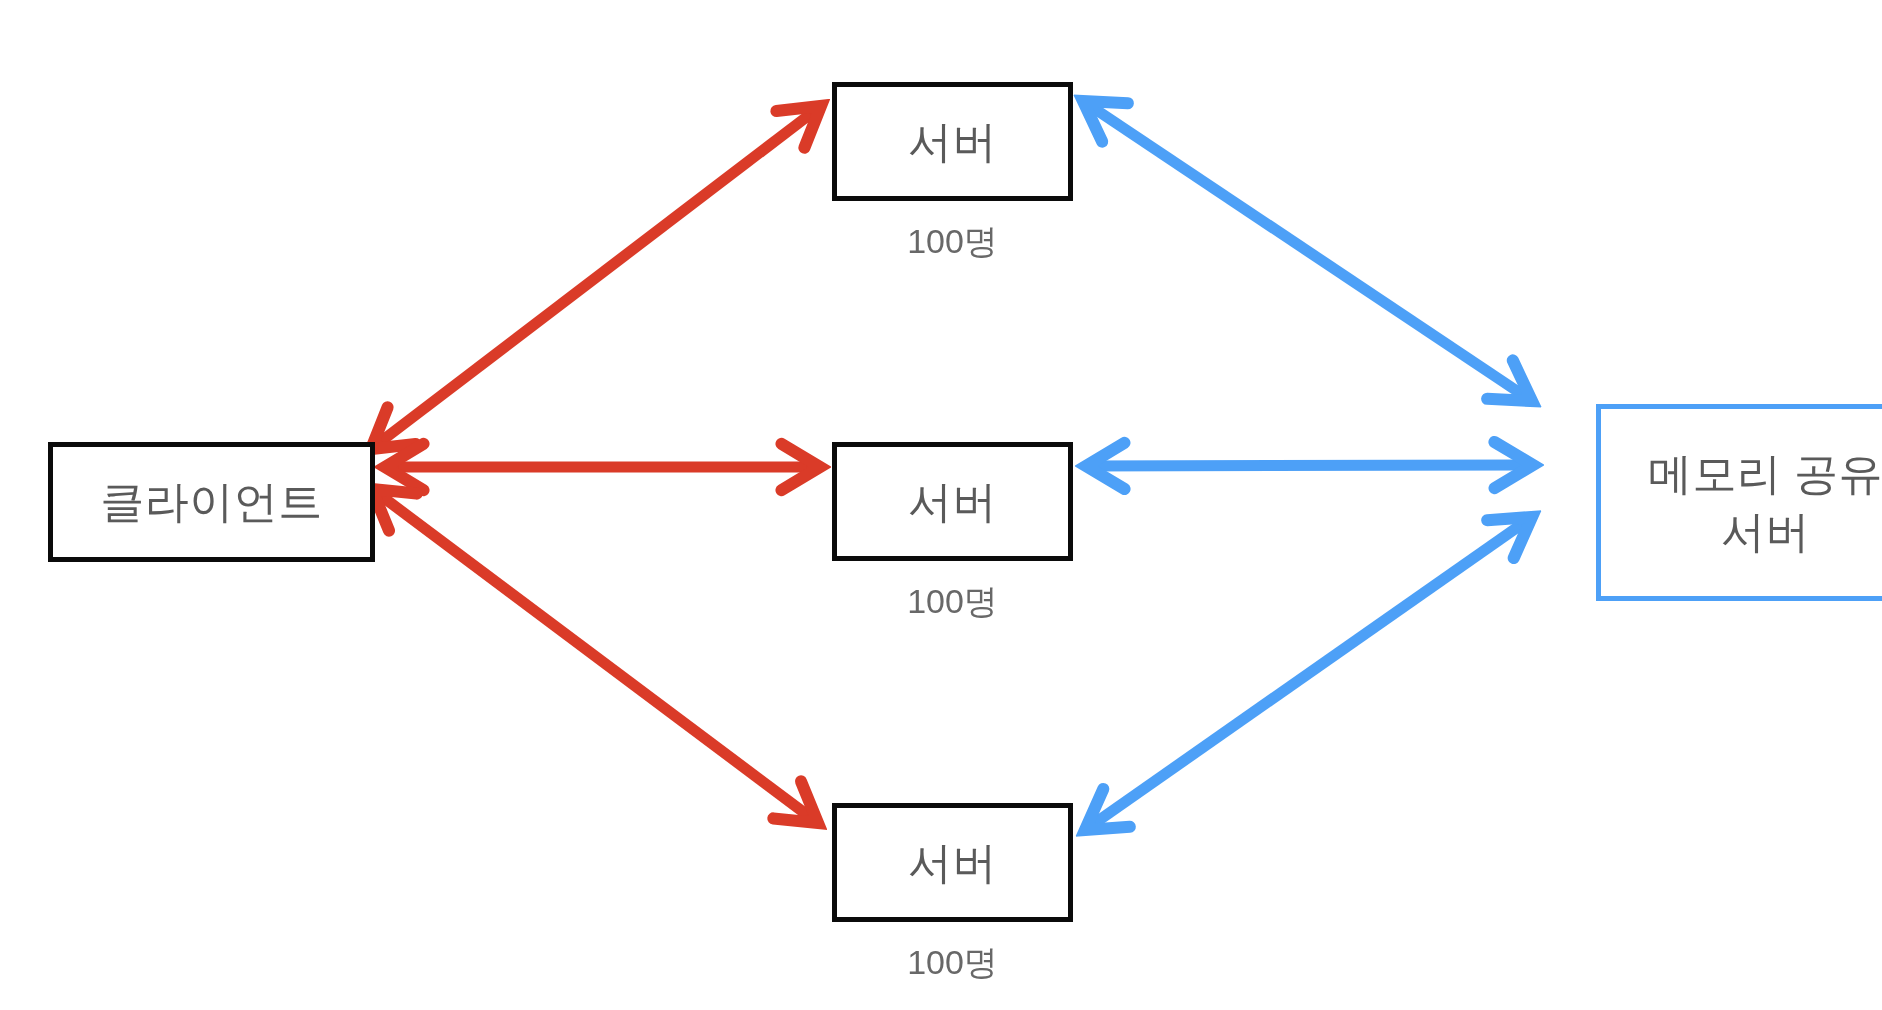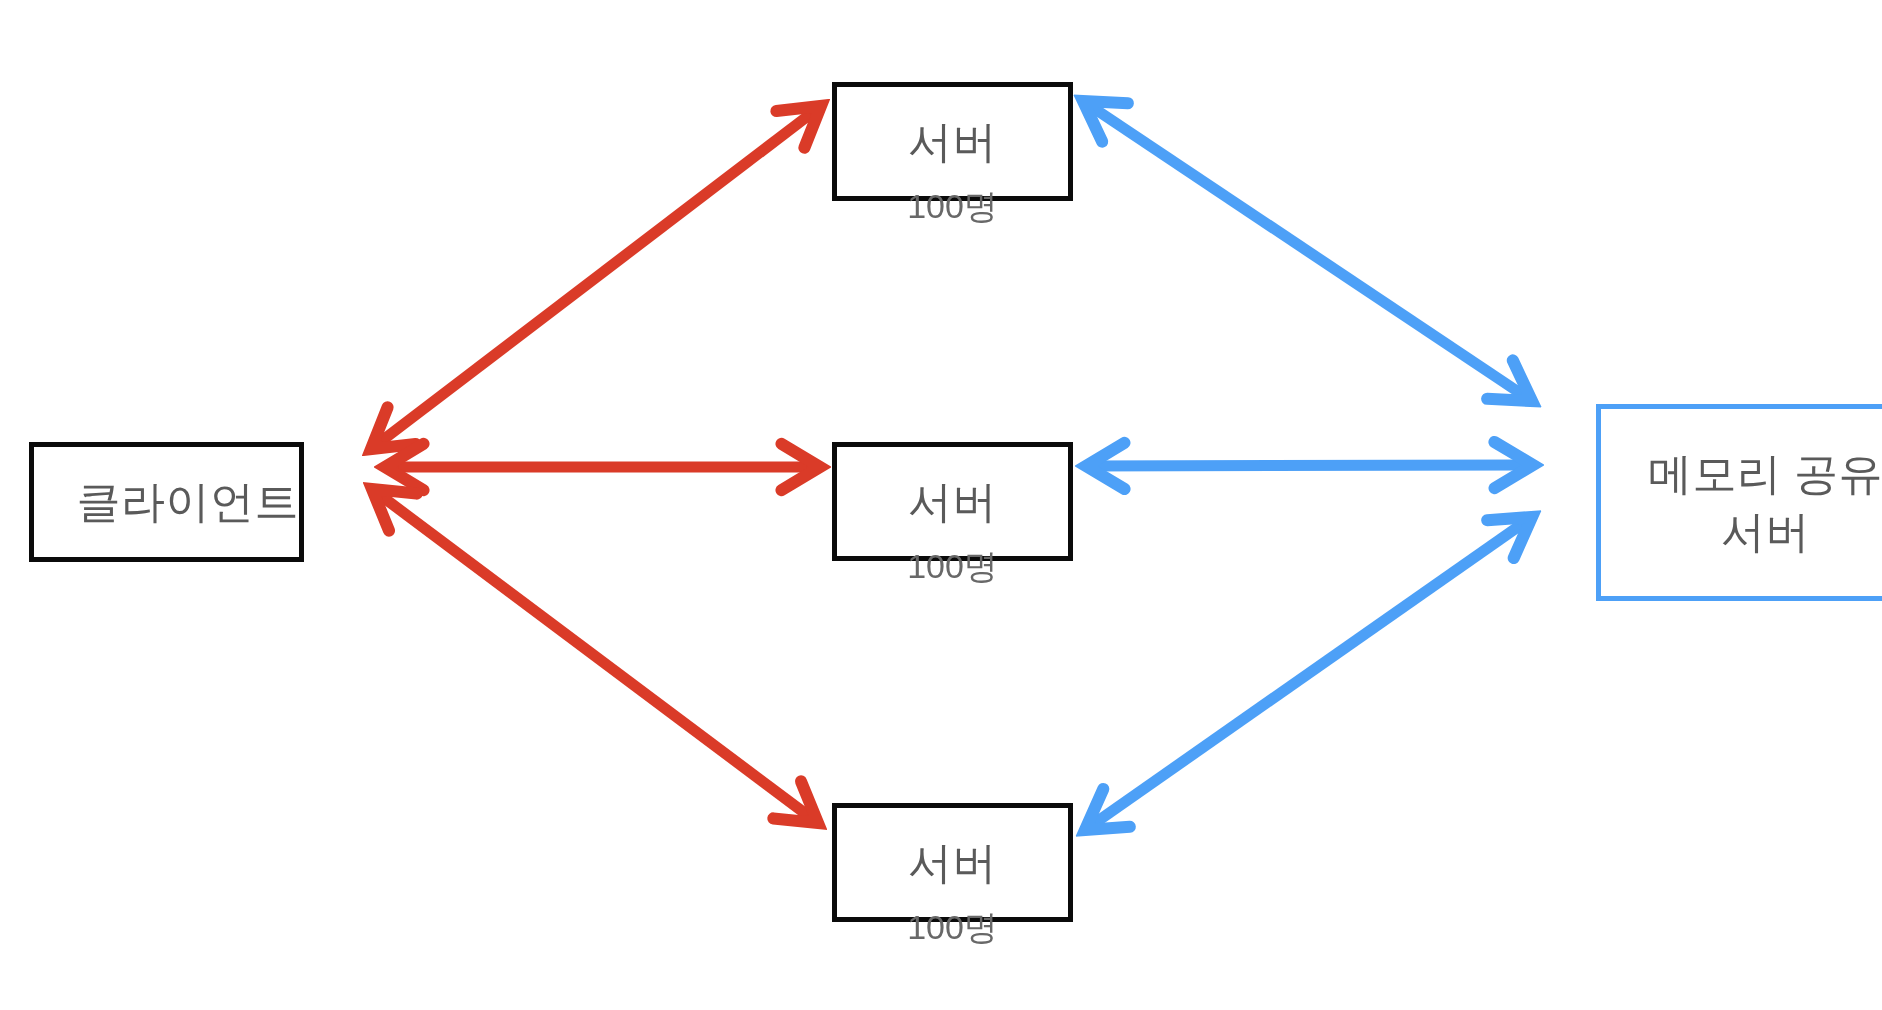--- a/index.html
+++ b/index.html
@@ -33,33 +33,34 @@
     text-align: center;
     color: #5a5a5a;
     font-size: 44px;
     letter-spacing: 0.5px;
     line-height: 1.3;
     margin-top: 31px;
   }
   .node.black-border { border: 5px solid #0b0b0b; }
   .node.blue-border  { border: 5px solid #4da0f7; }
 
-  #node-client        { left: 29px;   top: 411px; width: 275px; height: 120px; justify-content: flex-end; }
+  #node-client        { left: 48px;   top: 411px; width: 327px; height: 120px; }
   #node-server-top    { left: 832px;  top: 51px;  width: 241px; height: 119px; }
   #node-server-mid    { left: 832px;  top: 411px; width: 241px; height: 119px; }
   #node-server-bottom { left: 832px;  top: 772px; width: 241px; height: 119px; }
   #node-memory        { left: 1596px; top: 373px; width: 339px; height: 197px; }
 
   .count-label {
     position: absolute;
     left: 832px;
     width: 241px;
     text-align: center;
     color: #686868;
     font-size: 34px;
+    margin-top: 35px;
   }
   #count-top    { top: 184px; }
   #count-mid    { top: 544px; }
   #count-bottom { top: 905px; }
 </style>
 </head>
 <body>
 
 <div id="canvas">
 

